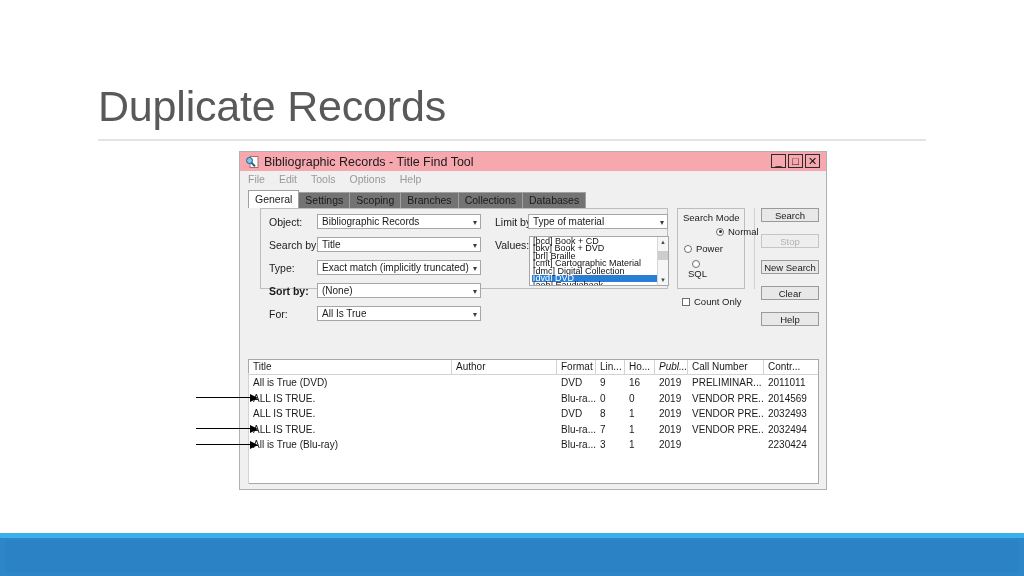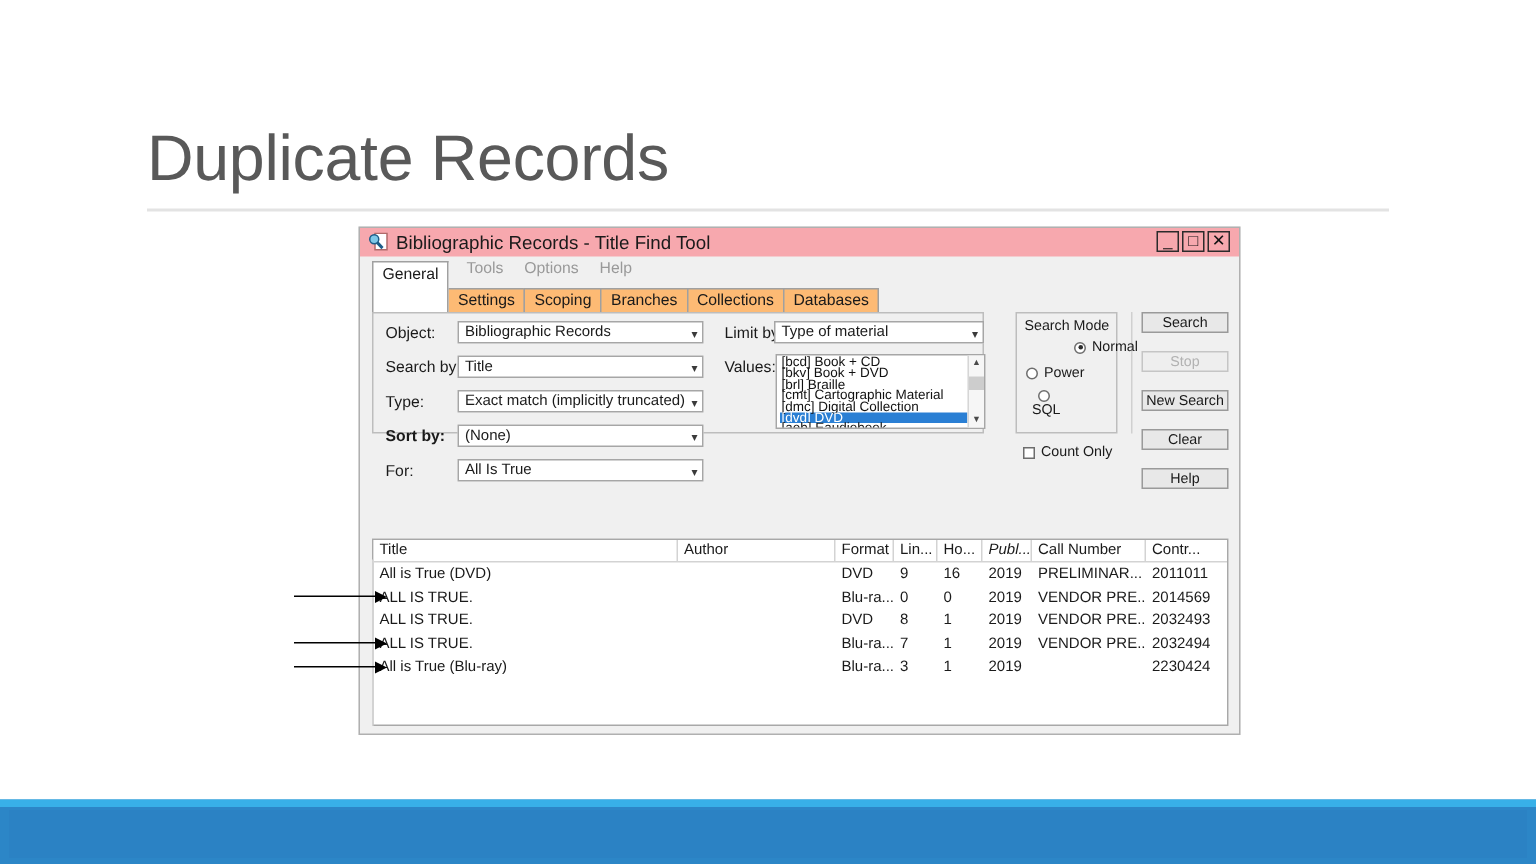--- a/index.html
+++ b/index.html
@@ -38,28 +38,28 @@
     display:flex;align-items:center;justify-content:center;
     font-size:11px;line-height:1;color:#111;margin-right:2px;box-sizing:border-box;
   }
   #tb-btns{position:absolute;right:4px;top:2px;display:flex;}
   
   #menubar{height:16px;background:#f0f0f0;display:flex;align-items:center;padding-left:8px;}
   .menu-item{font-size:10.5px;color:#999999;margin-right:14px;white-space:nowrap;}
   
   #tabstrip{position:relative;margin:5px 0 0 8px;height:16px;display:flex;align-items:flex-end;}
   .tab{
-    font-size:10.5px;color:#1a1a1a;background:#fdba74;border:1px solid #a0a0a0;
+    font-size:10.5px;color:#1a1a1a;background:#737373;border:1px solid #a0a0a0;
     border-bottom:none;padding:1px 6px 2px 6px;margin-right:-1px;white-space:nowrap;
     box-sizing:border-box;height:16px;line-height:13px;
   }
-  .tab.active{background:#ffffff;height:34px;line-height:15px;position:relative;z-index:3;}
+  .tab.active{background:#ffffff;height:18px;line-height:15px;position:relative;z-index:3;}
   
   #group-panel{
-    position:absolute;left:8px;top:56px;width:408px;height:81px;
+    position:absolute;left:20px;top:56px;width:408px;height:81px;
     border:1px solid #bdbdbd;background:#f0f0f0;box-sizing:border-box;
   }
   .field-row{position:absolute;display:flex;align-items:center;height:15px;}
   .f-label{font-size:10.5px;color:#1a1a1a;white-space:nowrap;}
   .combo{
     border:1px solid #a6a6a6;background:#ffffff;height:15px;box-sizing:border-box;
     display:flex;align-items:center;position:relative;
   }
   .combo .val{font-size:10px;color:#1a1a1a;padding-left:4px;white-space:nowrap;overflow:hidden;}
   .combo .caret{

